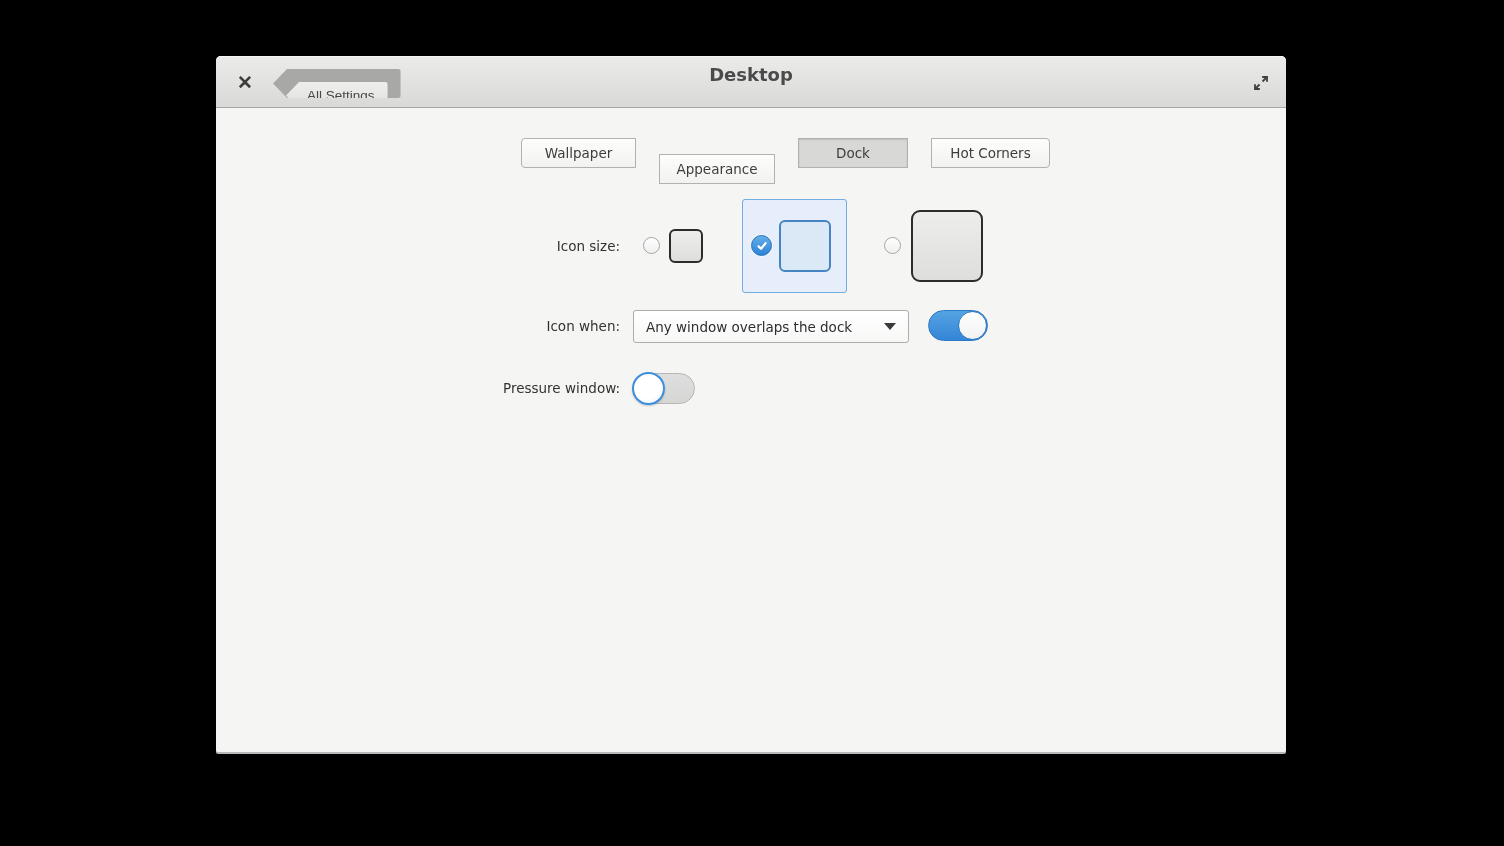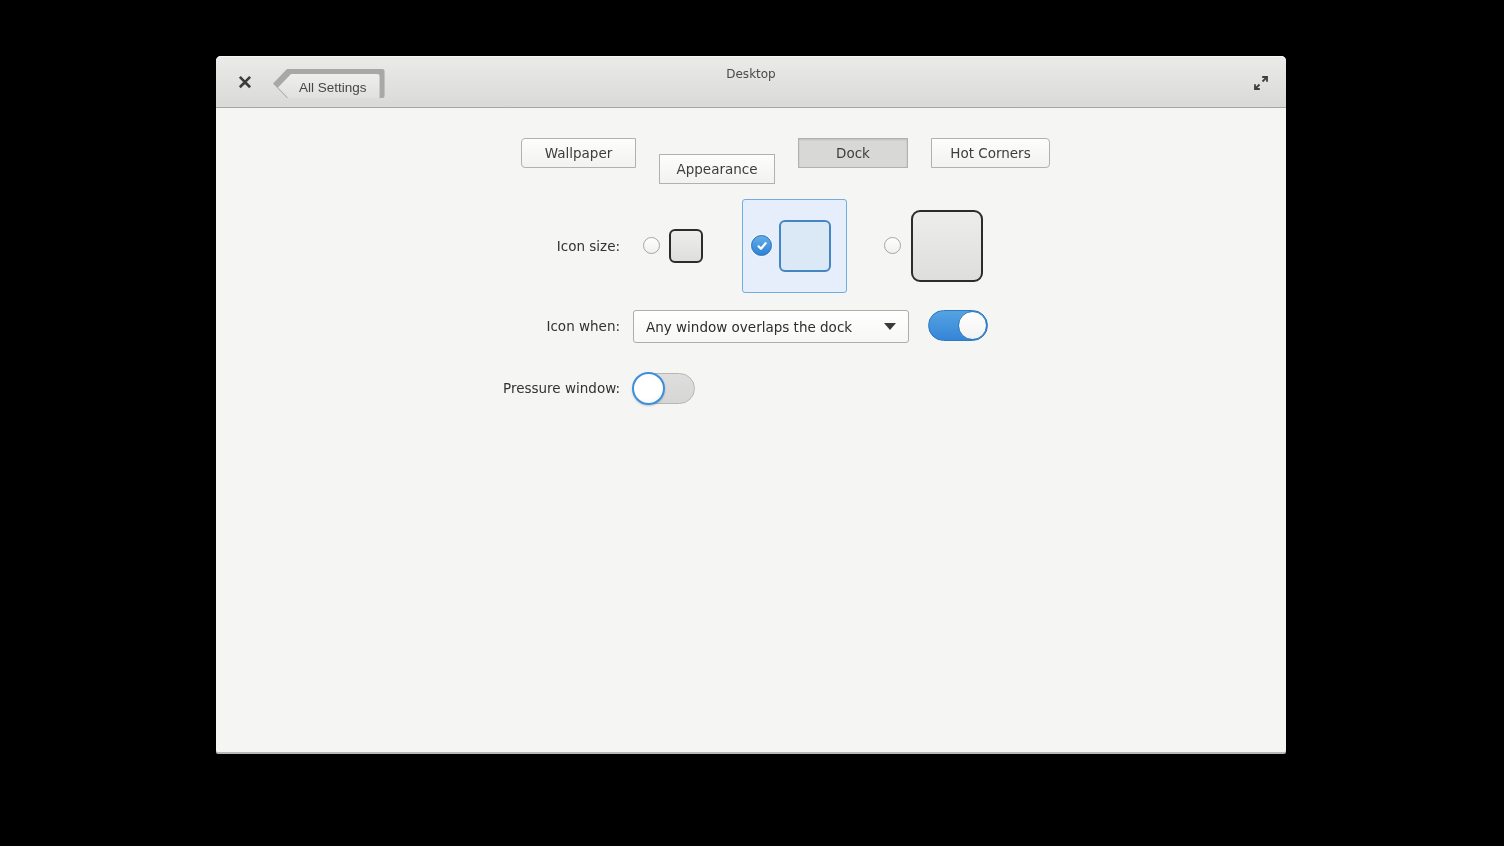--- a/index.html
+++ b/index.html
@@ -26,31 +26,31 @@
     font-size: 19px; font-weight: bold; color: #3c3c3c; cursor: pointer;
     background: none; border: none;
   }
   .back-btn {
     position: absolute; left: 57px; top: 13px; height: 29px; cursor: pointer;
     background: #a8a8a7; border: none; padding: 0;
     clip-path: polygon(14px 0, 100% 0, 100% 100%, 14px 100%, 0 50%);
     border-radius: 3px;
   }
   .back-btn-inner {
-    height: 27px; margin: 5px; display: flex; align-items: center;
+    height: 27px; margin: 13px; display: flex; align-items: center;
     background: linear-gradient(#eeeeed, #dfdfde);
     clip-path: polygon(13px 0, 100% 0, 100% 100%, 13px 100%, 0 50%);
     border-radius: 3px;
     padding: 0 13px 0 21px;
     font-size: 13.5px; color: #474747;
   }
   .titlebar-title {
     position: absolute; left: 0; right: 0; top: 0; height: 36px;
     display: flex; align-items: center; justify-content: center;
-    font-size: 12px; font-weight: normal; color: #4a4a4a; pointer-events: none;
+    font-size: 18px; font-weight: bold; color: #4a4a4a; pointer-events: none;
   }
   .search-box {
     position: absolute; right: 55px; top: 12px; width: 194px; height: 30px;
     background: #e4e4e3; border: 1px solid #bcbcbb; border-radius: 4px;
     display: flex; align-items: center; padding: 0 8px; gap: 7px;
   }
   .search-box input {
     flex: 1; border: none; background: transparent; outline: none;
     font-size: 13.5px; color: #444; font-family: inherit;
   }

